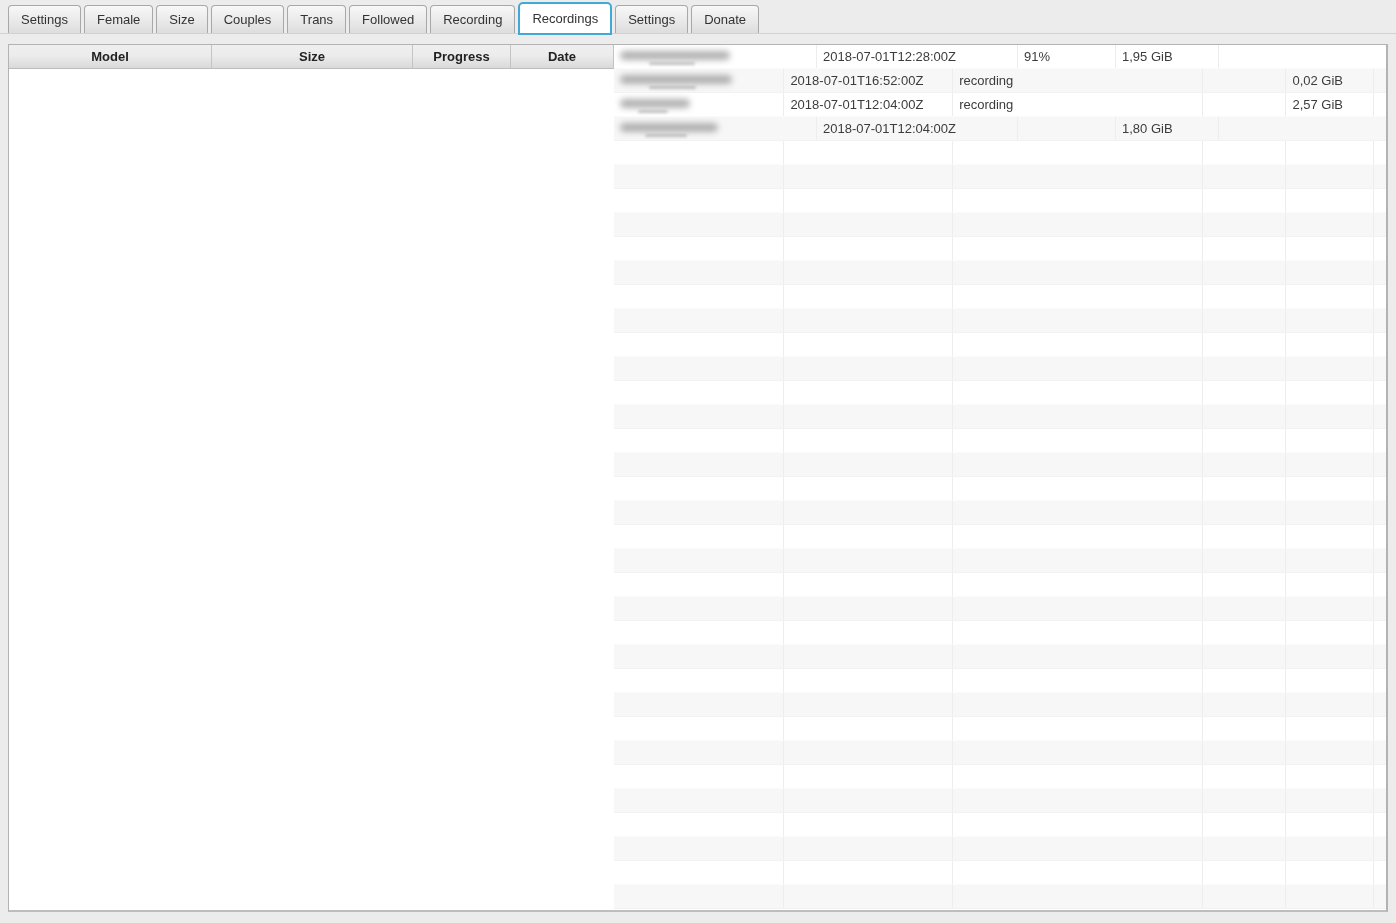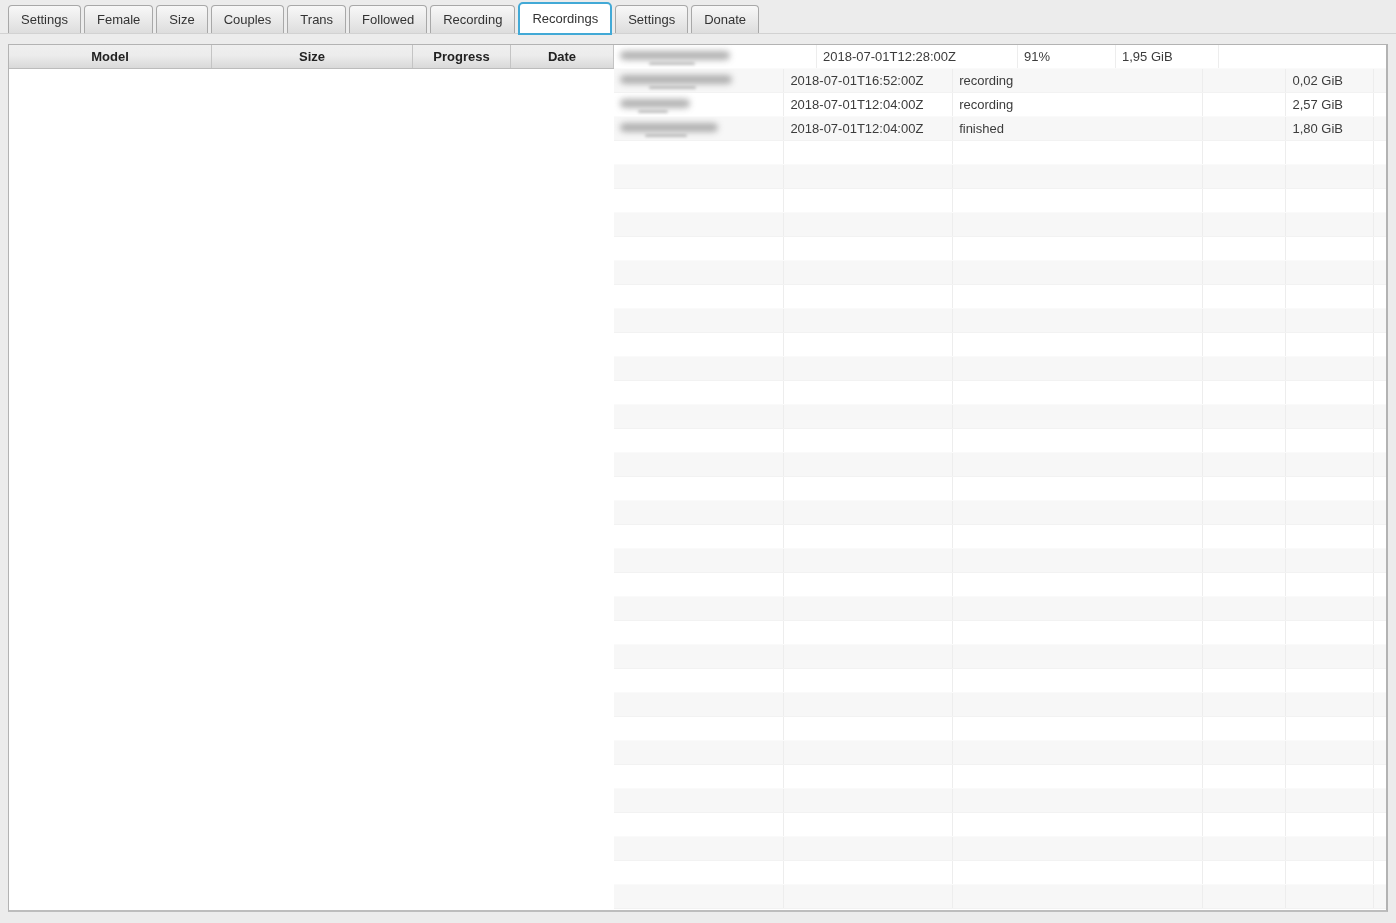--- a/index.html
+++ b/index.html
@@ -191,21 +191,20 @@
         <div class="td" style="width: 299px;">recording</div>
         <div class="td" style="width: 98px;"></div>
         <div class="td" style="width: 103px;">2,57 GiB</div>
         <div class="td filler"></div>
       </div>
       <div class="row stripe">
         <div class="td" style="width: 203px;">
           <div class="redacted" style="width: 98px;"></div>
         </div>
         <div class="td" style="width: 201px;">2018-07-01T12:04:00Z</div>
-        <div class="td" style="width: 299px;">finished</div>
         <div class="td" style="width: 98px;"></div>
         <div class="td" style="width: 103px;">1,80 GiB</div>
         <div class="td filler"></div>
       </div>
       <div class="row">
         <div class="td" style="width: 203px;"></div>
         <div class="td" style="width: 201px;"></div>
         <div class="td" style="width: 299px;"></div>
         <div class="td" style="width: 98px;"></div>
         <div class="td" style="width: 103px;"></div>

